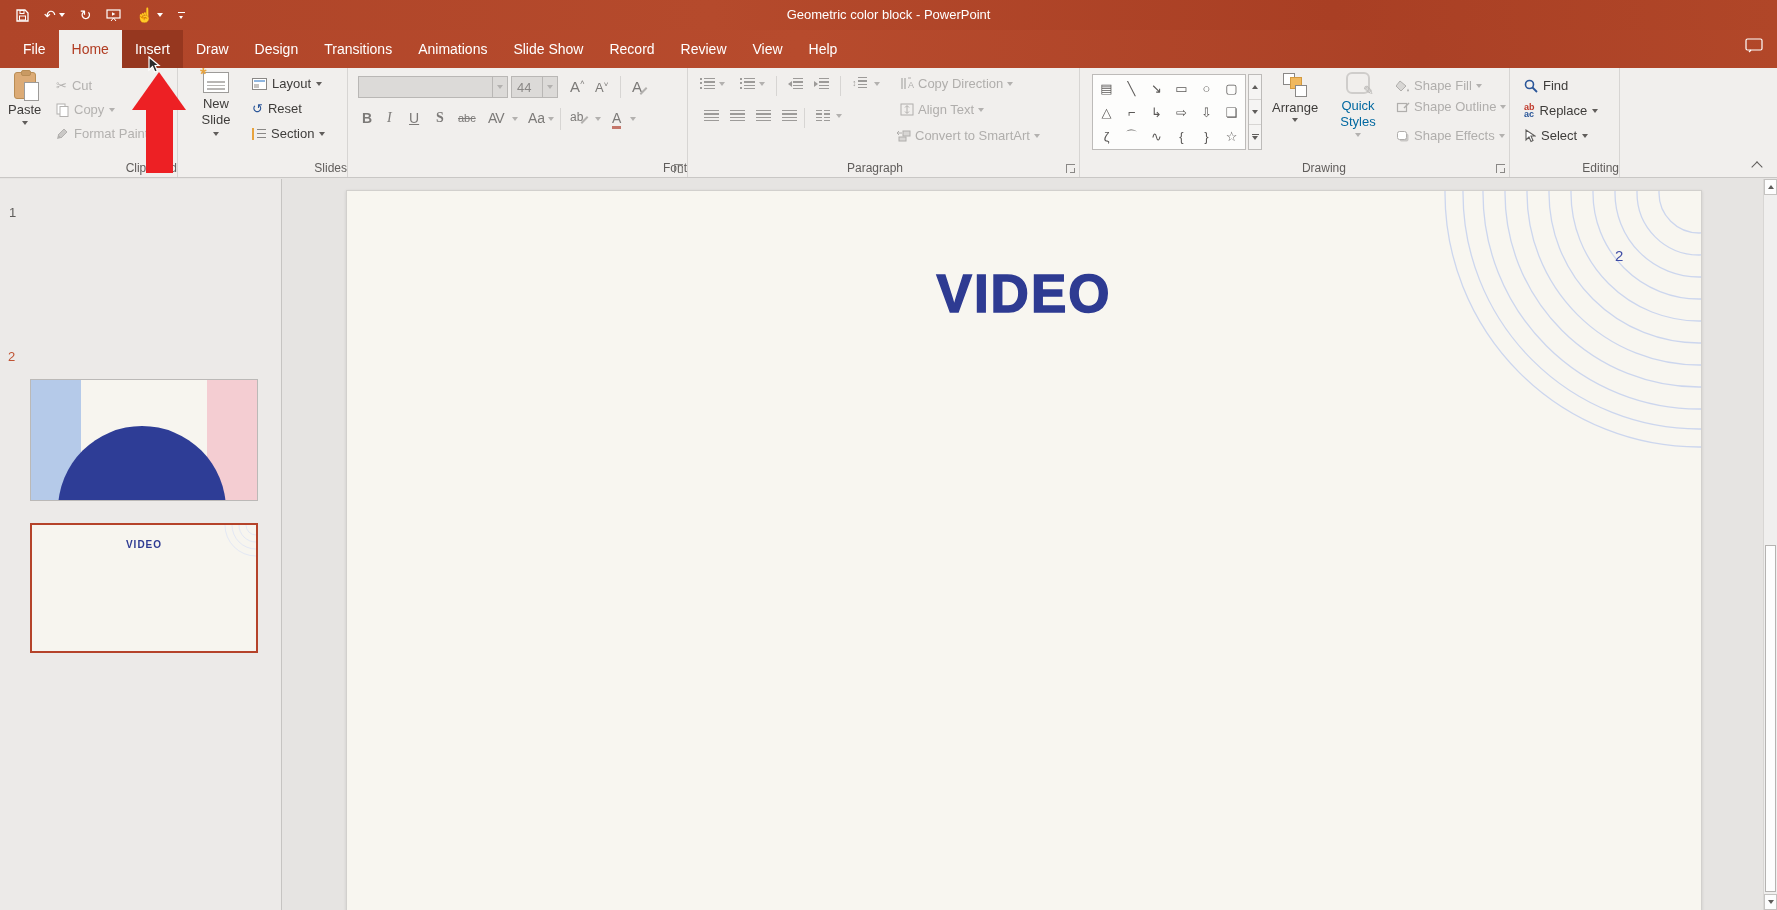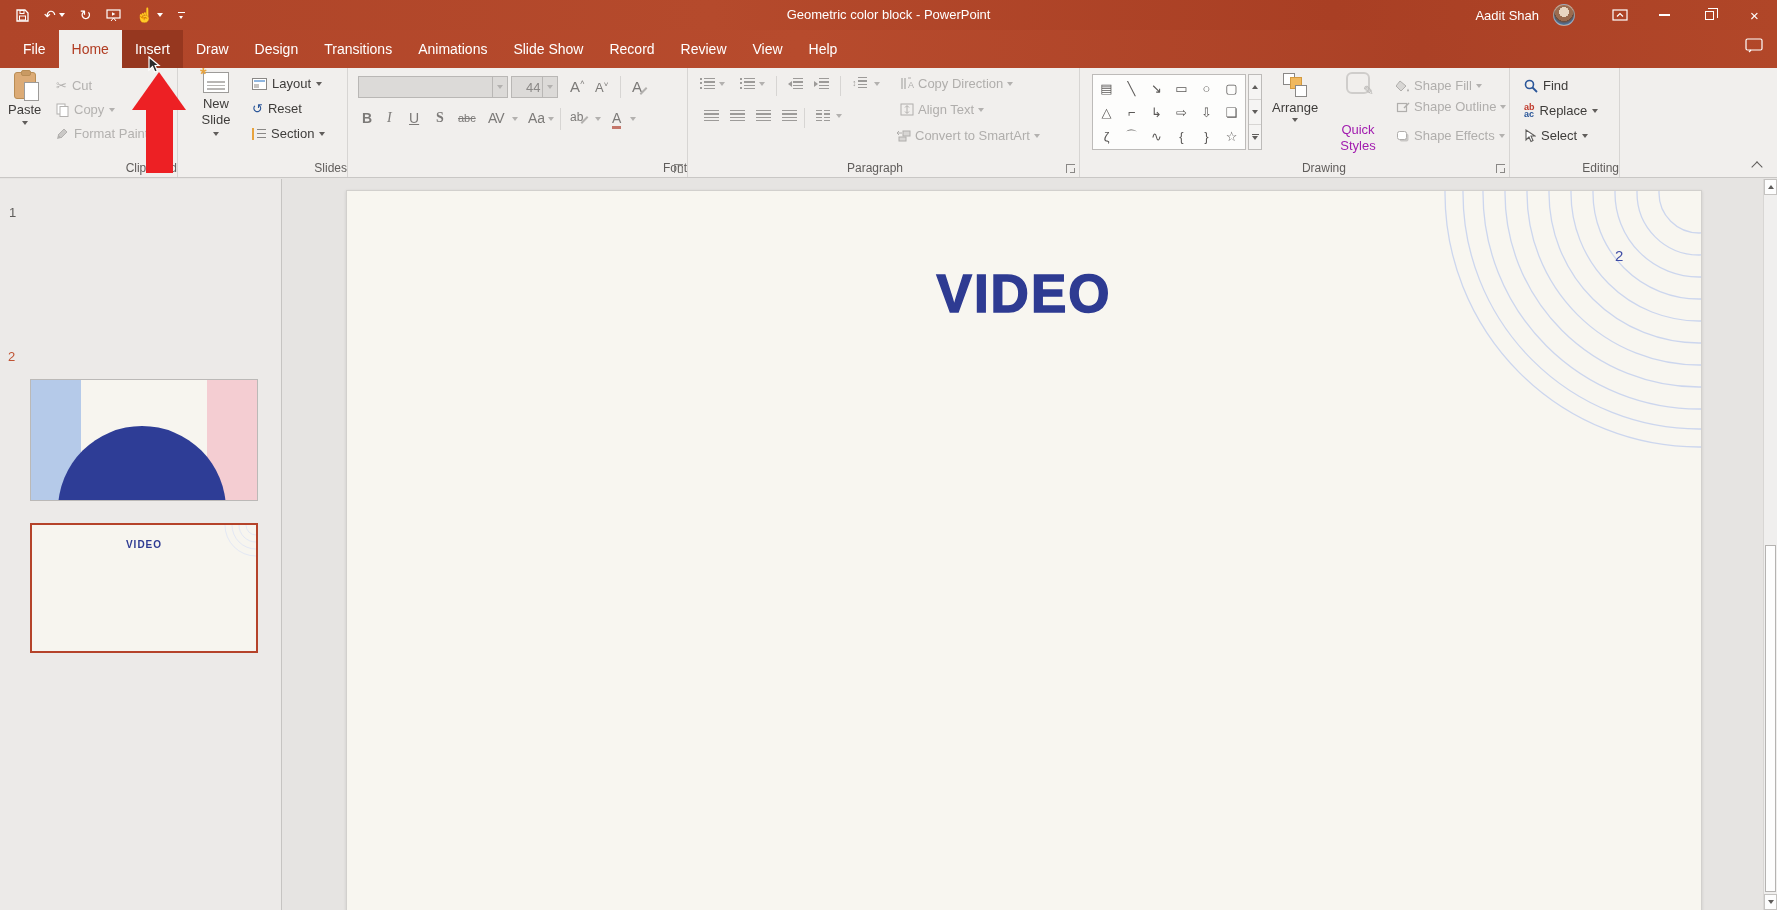--- a/index.html
+++ b/index.html
@@ -63,21 +63,21 @@
   .layout-ic{position:relative;width:15px;height:12px;border:1px solid #8a8886;background:#fff;}
   .layout-ic::before{content:"";position:absolute;left:1px;top:1px;width:11px;height:2px;background:#8fb6e0;}
   .layout-ic::after{content:"";position:absolute;left:1px;top:5px;width:5px;height:4px;background:#c5c3c1;}
   .section-ic{position:relative;width:14px;height:12px;border-left:2px solid #e8a33d;}
   .section-ic::after{content:"";position:absolute;left:3px;top:1px;width:9px;height:10px;
     background:repeating-linear-gradient(to bottom,#8a8886 0 1.5px,transparent 1.5px 4px);}
 
   
   .g-font{width:340px;}
   .combo{position:absolute;display:flex;}
-  .combo .box{height:22px;background:#dcdad8;border:1px solid #b9b7b5;color:#8a8886;font-size:13px;display:flex;align-items:center;padding:0 14px;}
+  .combo .box{height:22px;background:#dcdad8;border:1px solid #b9b7b5;color:#8a8886;font-size:13px;display:flex;align-items:center;padding:0 5px;}
   .combo .cbtn{width:15px;height:22px;background:#dcdad8;border:1px solid #b9b7b5;border-left:none;display:flex;align-items:center;justify-content:center;}
   .fb{position:absolute;font-size:14px;color:#7c7a78;cursor:pointer;}
   .vdiv{position:absolute;width:1px;background:#d7d5d3;}
   .colorbar{position:absolute;left:0;bottom:-3px;width:100%;height:3px;background:#c4766a;}
   .pen-slash{display:inline-block;width:9px;height:2px;background:#b3b1af;transform:rotate(-45deg);margin-left:-3px;}
 
   
   .g-paragraph{width:392px;}
   .bars{display:inline-block;width:15px;height:11px;background:repeating-linear-gradient(to bottom,#9d9b99 0 1.5px,transparent 1.5px 3.3px);}
   .dots{display:inline-block;width:2px;height:11px;background:repeating-linear-gradient(to bottom,#9d9b99 0 2px,transparent 2px 4.3px);margin-right:2px;}
@@ -96,21 +96,21 @@
   .tri-up-s{width:0;height:0;border-left:3px solid transparent;border-right:3px solid transparent;border-bottom:4px solid #5f5d5b;}
   .tri-dn-s{width:0;height:0;border-left:3px solid transparent;border-right:3px solid transparent;border-top:4px solid #5f5d5b;}
   .gs-more{display:flex;flex-direction:column;align-items:center;gap:1px;}
   .gs-more i{display:block;width:7px;height:1.5px;background:#5f5d5b;}
   .arrange-ic{position:relative;width:26px;height:26px;margin-bottom:2px;}
   .arrange-ic .sq1{position:absolute;left:1px;top:1px;width:12px;height:12px;background:#fff;border:1px solid #8a8886;}
   .arrange-ic .sq2{position:absolute;left:8px;top:5px;width:12px;height:12px;background:#f0b85e;border:1px solid #d49a3f;}
   .arrange-ic .sq3{position:absolute;left:13px;top:13px;width:12px;height:12px;background:#fff;border:1px solid #8a8886;}
   .qs-ic{position:relative;width:24px;height:22px;border:2px solid #cfcdcb;border-radius:6px;margin-bottom:4px;}
   .qs-ic::after{content:"✎";position:absolute;right:-6px;bottom:-6px;color:#b3b1af;font-size:13px;}
-  .bigbtn.disabled{color:#a21caf;gap:24px;}
+  .bigbtn.disabled{color:#0369a1;}
 
   
   .g-editing{width:110px;}
   .rep-ic{display:flex;flex-direction:column;line-height:7px;font-size:9px;font-weight:bold;}
   .rep-ic .t{color:#c0392b;}
   .rep-ic .b{color:#2a5699;}
 
   
   .red-arrow{position:absolute;left:146px;top:110px;width:27px;height:63px;background:#ed2024;z-index:55;}
   .red-arrow::before{content:"";position:absolute;left:-14px;top:-38px;border-left:27.5px solid transparent;border-right:27.5px solid transparent;border-bottom:38px solid #ed2024;}
@@ -177,37 +177,20 @@
       </span>
       <span class="qbtn">
         <span class="qglyph">☝</span>
         <span class="caret w"></span>
       </span>
       <span class="qbtn">
         <span class="qat-more"></span>
       </span>
     </div>
     <div class="tb-title">Geometric color block  -  PowerPoint</div>
-    <div class="tb-right">
-      <span class="tb-user">Aadit Shah</span>
-      <span class="avatar"></span>
-      <span class="tb-ctl">
-        <svg width="16" height="14" viewBox="0 0 16 14">
-            <rect x="1" y="2" width="14" height="10" fill="none" stroke="#fff" stroke-width="1.2"></rect>
-            <path d="M5 8.5L8 5.5l3 3" fill="none" stroke="#fff" stroke-width="1.2"></path>
-          </svg>
-      </span>
-      <span class="tb-ctl">
-          <span class="min-bar"></span>
-        </span>
-      <span class="tb-ctl">
-          <span class="restore-ic"></span>
-        </span>
-      <span class="tb-ctl">×</span>
-    </div>
   </div>
 
   <div class="tabrow">
     <span class="tab">File</span>
     <span class="tab active">Home</span>
     <span class="tab hover">Insert</span>
     <span class="tab">Draw</span>
     <span class="tab">Design</span>
     <span class="tab">Transitions</span>
     <span class="tab">Animations</span>

